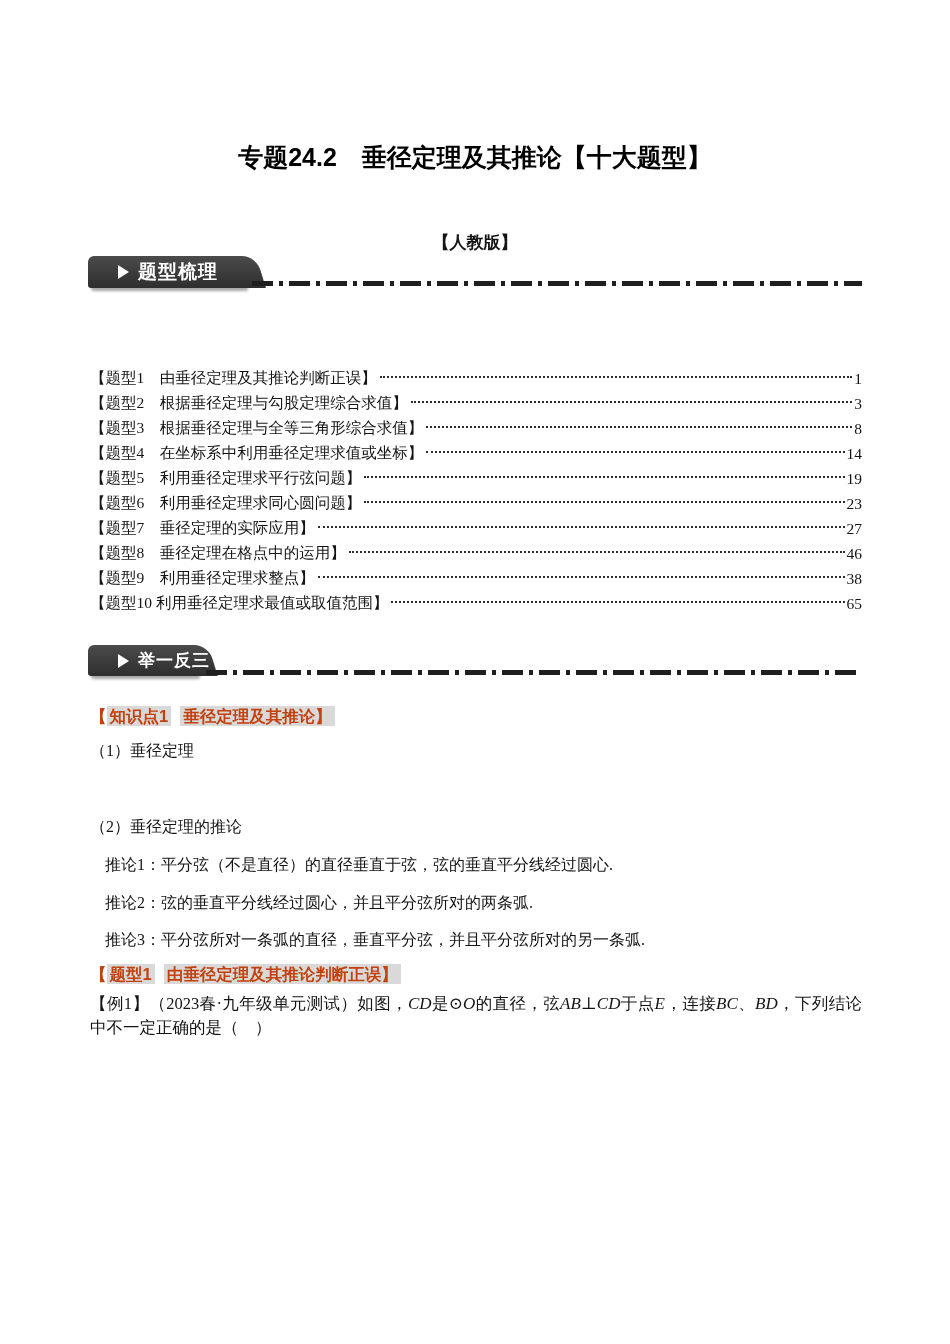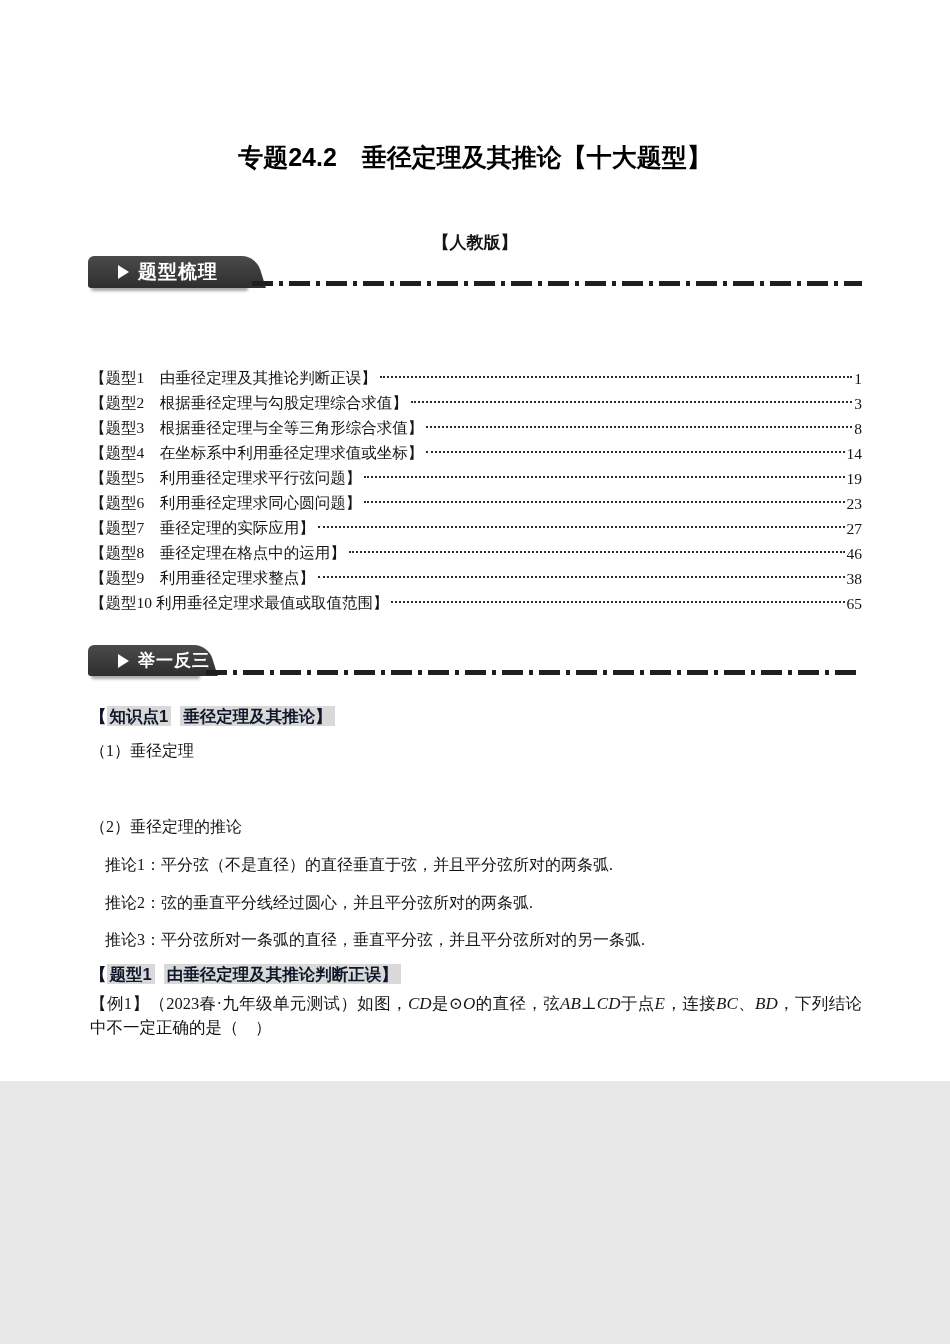--- a/index.html
+++ b/index.html
@@ -1,17 +1,17 @@
 <!DOCTYPE html>
 <html><head>
 <meta charset="utf-8">
 <style>
   html,body { margin:0; padding:0; background:#e8e8e8; }
   .page {
-    position:relative; width:950px; height:1081px; margin:0 auto;
+    position:relative; width:950px; height:1344px; margin:0 auto;
     background:#ffffff; overflow:hidden;
     font-family:"Liberation Serif","DejaVu Serif",serif;
     color:#141414;
   }
   
   .doc-title {
     position:absolute; top:141px; left:0; width:100%;
     text-align:center; font-size:25px; font-weight:bold; margin:0;
     font-family:"Liberation Sans","DejaVu Sans",sans-serif;
     color:#000;
@@ -63,21 +63,21 @@
   
   .toc { position:absolute; left:90px; top:366px; width:772px; font-size:15.5px; }
   .toc-row { display:flex; align-items:center; height:25px; }
   .toc-label { white-space:nowrap; }
   .toc-dots { flex:1; border-bottom:2px dotted #2b2b2b; margin:0 2px 4px 3px; }
   .toc-page { white-space:nowrap; }
   
   .sec-heading {
     position:absolute; left:90px; margin:0;
     font-family:"Liberation Sans","DejaVu Sans",sans-serif;
-    font-weight:bold; font-size:16.5px; color:#0f172a; white-space:nowrap;
+    font-weight:bold; font-size:16.5px; color:#c2410c; white-space:nowrap;
   }
   .hl { background:#d9d9d9; padding:1px 3px; }
   .hl-num { margin-right:9px; }
   .knh { top:706px; }
   .s1h { top:964px; }
   
   .kp { position:absolute; margin:0; font-size:16px; white-space:nowrap; }
   .k1 { left:90px;  top:741px; }
   .k2 { left:105px; top:779px; }
   .k3 { left:90px;  top:817px; }
@@ -165,21 +165,21 @@
   <div class="banner banner2">
     <span class="tri"></span>
     <span class="blabel">举一反三</span>
   </div>
   <div class="dashline dash2"></div>
 
   <h2 class="sec-heading knh"><span>【</span><span class="hl hl-num">知识点1</span><span class="hl">垂径定理及其推论】</span></h2>
 
   <p class="kp k1">（1）垂径定理</p>
   <p class="kp k3">（2）垂径定理的推论</p>
-  <p class="kp k4">推论1：平分弦（不是直径）的直径垂直于弦，并且平分弦所对的两条弧.</p>
+  <p class="kp k4">推论1：平分弦（不是直径）的直径垂直于弦，弦的垂直平分线经过圆心.</p>
   <p class="kp k5">推论2：弦的垂直平分线经过圆心，并且平分弦所对的两条弧.</p>
   <p class="kp k6">推论3：平分弦所对一条弧的直径，垂直平分弦，并且平分弦所对的另一条弧.</p>
 
   <h2 class="sec-heading s1h"><span>【</span><span class="hl hl-num">题型1</span><span class="hl">由垂径定理及其推论判断正误】</span></h2>
 
   <p class="example"><span>【例1】（2023春·九年级单元测试）如图，</span><span class="mi">CD</span><span>是</span><span class="mi">⊙O</span><span>的直径，弦</span><span class="mi">AB⊥CD</span><span>于点</span><span class="mi">E</span><span>，连接</span><span class="mi">BC</span><span>、</span><span class="mi">BD</span><span>，下列结论中不一定正确的是（　）</span></p>
 
 </div>
 
 </body></html>

